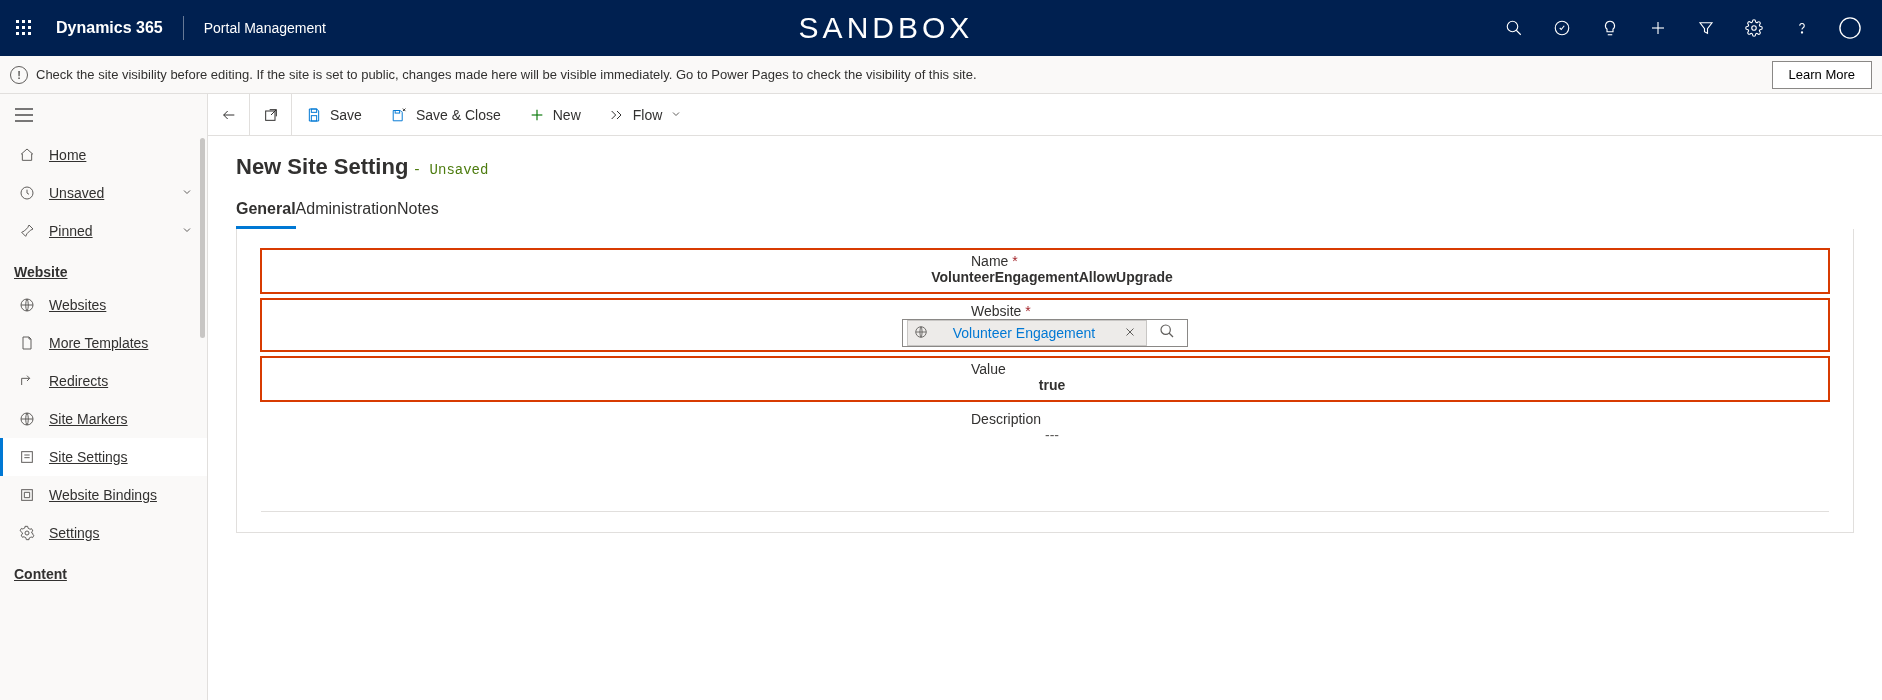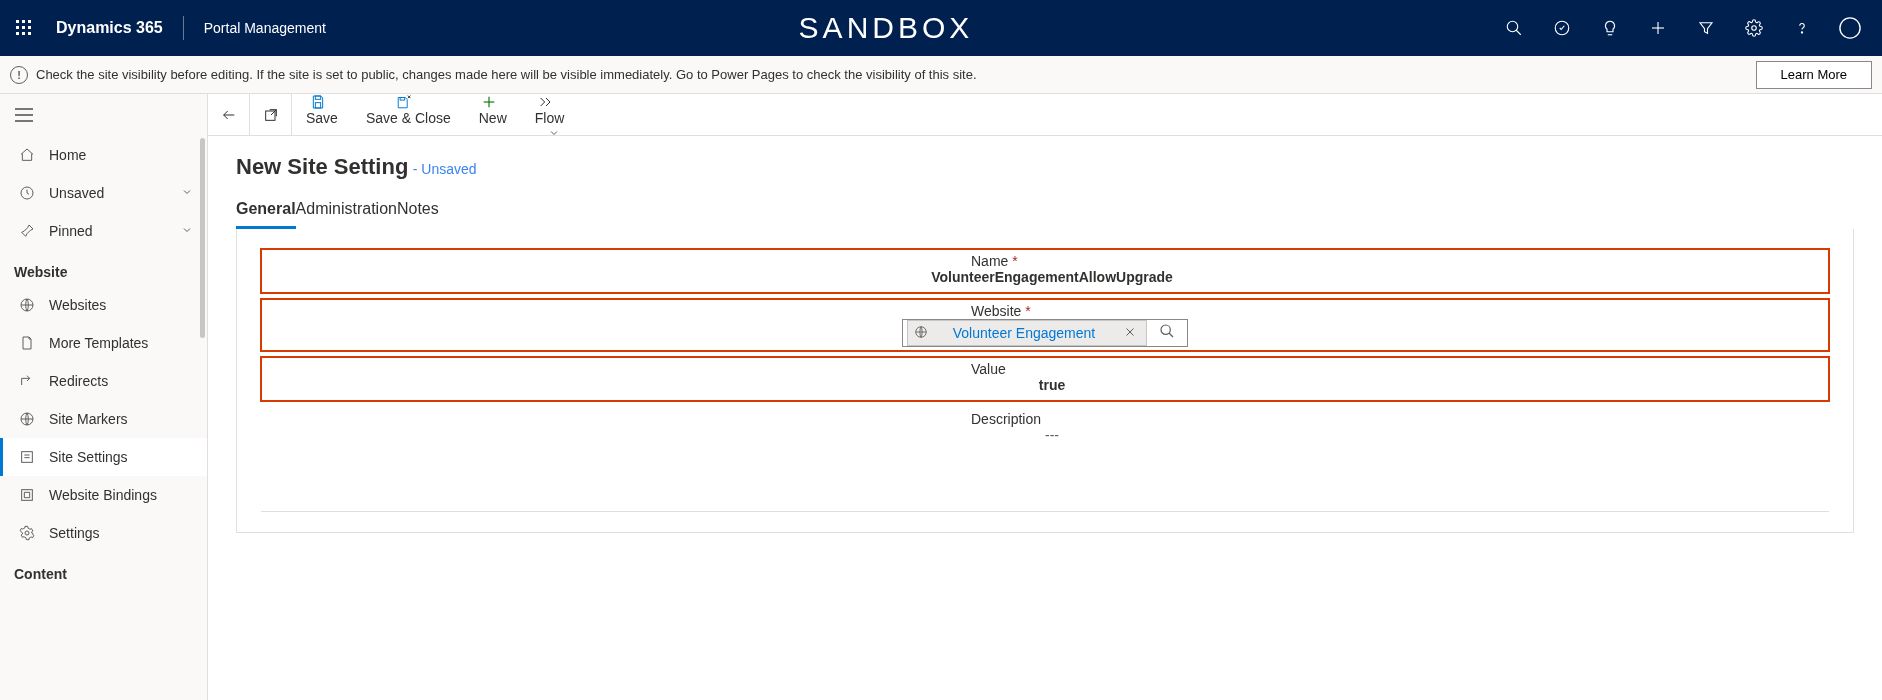--- a/index.html
+++ b/index.html
@@ -54,39 +54,40 @@
   }
   .notice-icon {
     width: 18px; height: 18px;
     border: 1px solid #605e5c; border-radius: 50%;
     display: flex; align-items: center; justify-content: center;
     font-size: 11px; margin-right: 8px;
     font-weight: 600;
     color: #605e5c;
   }
   .notice button {
-    margin-left: auto; height: 28px; padding: 0 24px;
+    margin-left: auto; height: 28px; padding: 0 16px;
     background: #fff; border: 1px solid #8a8886;
     font-size: 13px; cursor: pointer;
   }
 
   
   .main { display: flex; height: calc(700px - 48px - 38px); }
 
   
   .sidebar {
     width: 208px;
     border-right: 1px solid #e1dfdd;
     background: #faf9f8;
     display: flex;
     flex-direction: column;
     position: relative;
   }
   .sidebar-scroll {
     overflow-y: auto;
+    text-decoration: underline;
   }
   .sb-scrollbar {
     position: absolute;
     right: 2px; top: 44px;
     width: 5px; height: 200px;
     background: #c8c6c4;
     border-radius: 3px;
   }
   .sb-hamburger {
     height: 42px; display: flex; align-items: center; justify-content: center;
@@ -117,40 +118,39 @@
   
   .cmdbar {
     height: 42px; border-bottom: 1px solid #e1dfdd;
     display: flex; align-items: center;
   }
   .cmd-btn {
     height: 42px;
     display: flex; align-items: center;
     padding: 0 14px; cursor: pointer; font-size: 14px;
     color: #323130;
-    flex-direction: column;
   }
   .cmd-btn .ci { margin-right: 8px; display: flex; align-items: center; }
   .cmd-iconbtn {
     width: 42px; height: 42px;
     display: flex; align-items: center; justify-content: center;
     border-right: 1px solid #e1dfdd;
     cursor: pointer;
   }
 
   
   .form-wrap {
     padding: 18px 28px;
     flex: 1;
   }
   .form-title {
     font-size: 22px; font-weight: 600; display: inline;
   }
   .form-status {
-    font-size: 14px; color: #3b82f6; font-weight: 400;
+    font-size: 14px; color: #4d7c0f; font-weight: 400; font-family: Liberation Mono, monospace;
   }
   .tabs {
     display: flex; margin-top: 20px;
     border-bottom: 0;
   }
   .tab {
     font-size: 16px; padding-bottom: 8px; cursor: pointer;
     color: #323130;
   }
   .tab.active {

